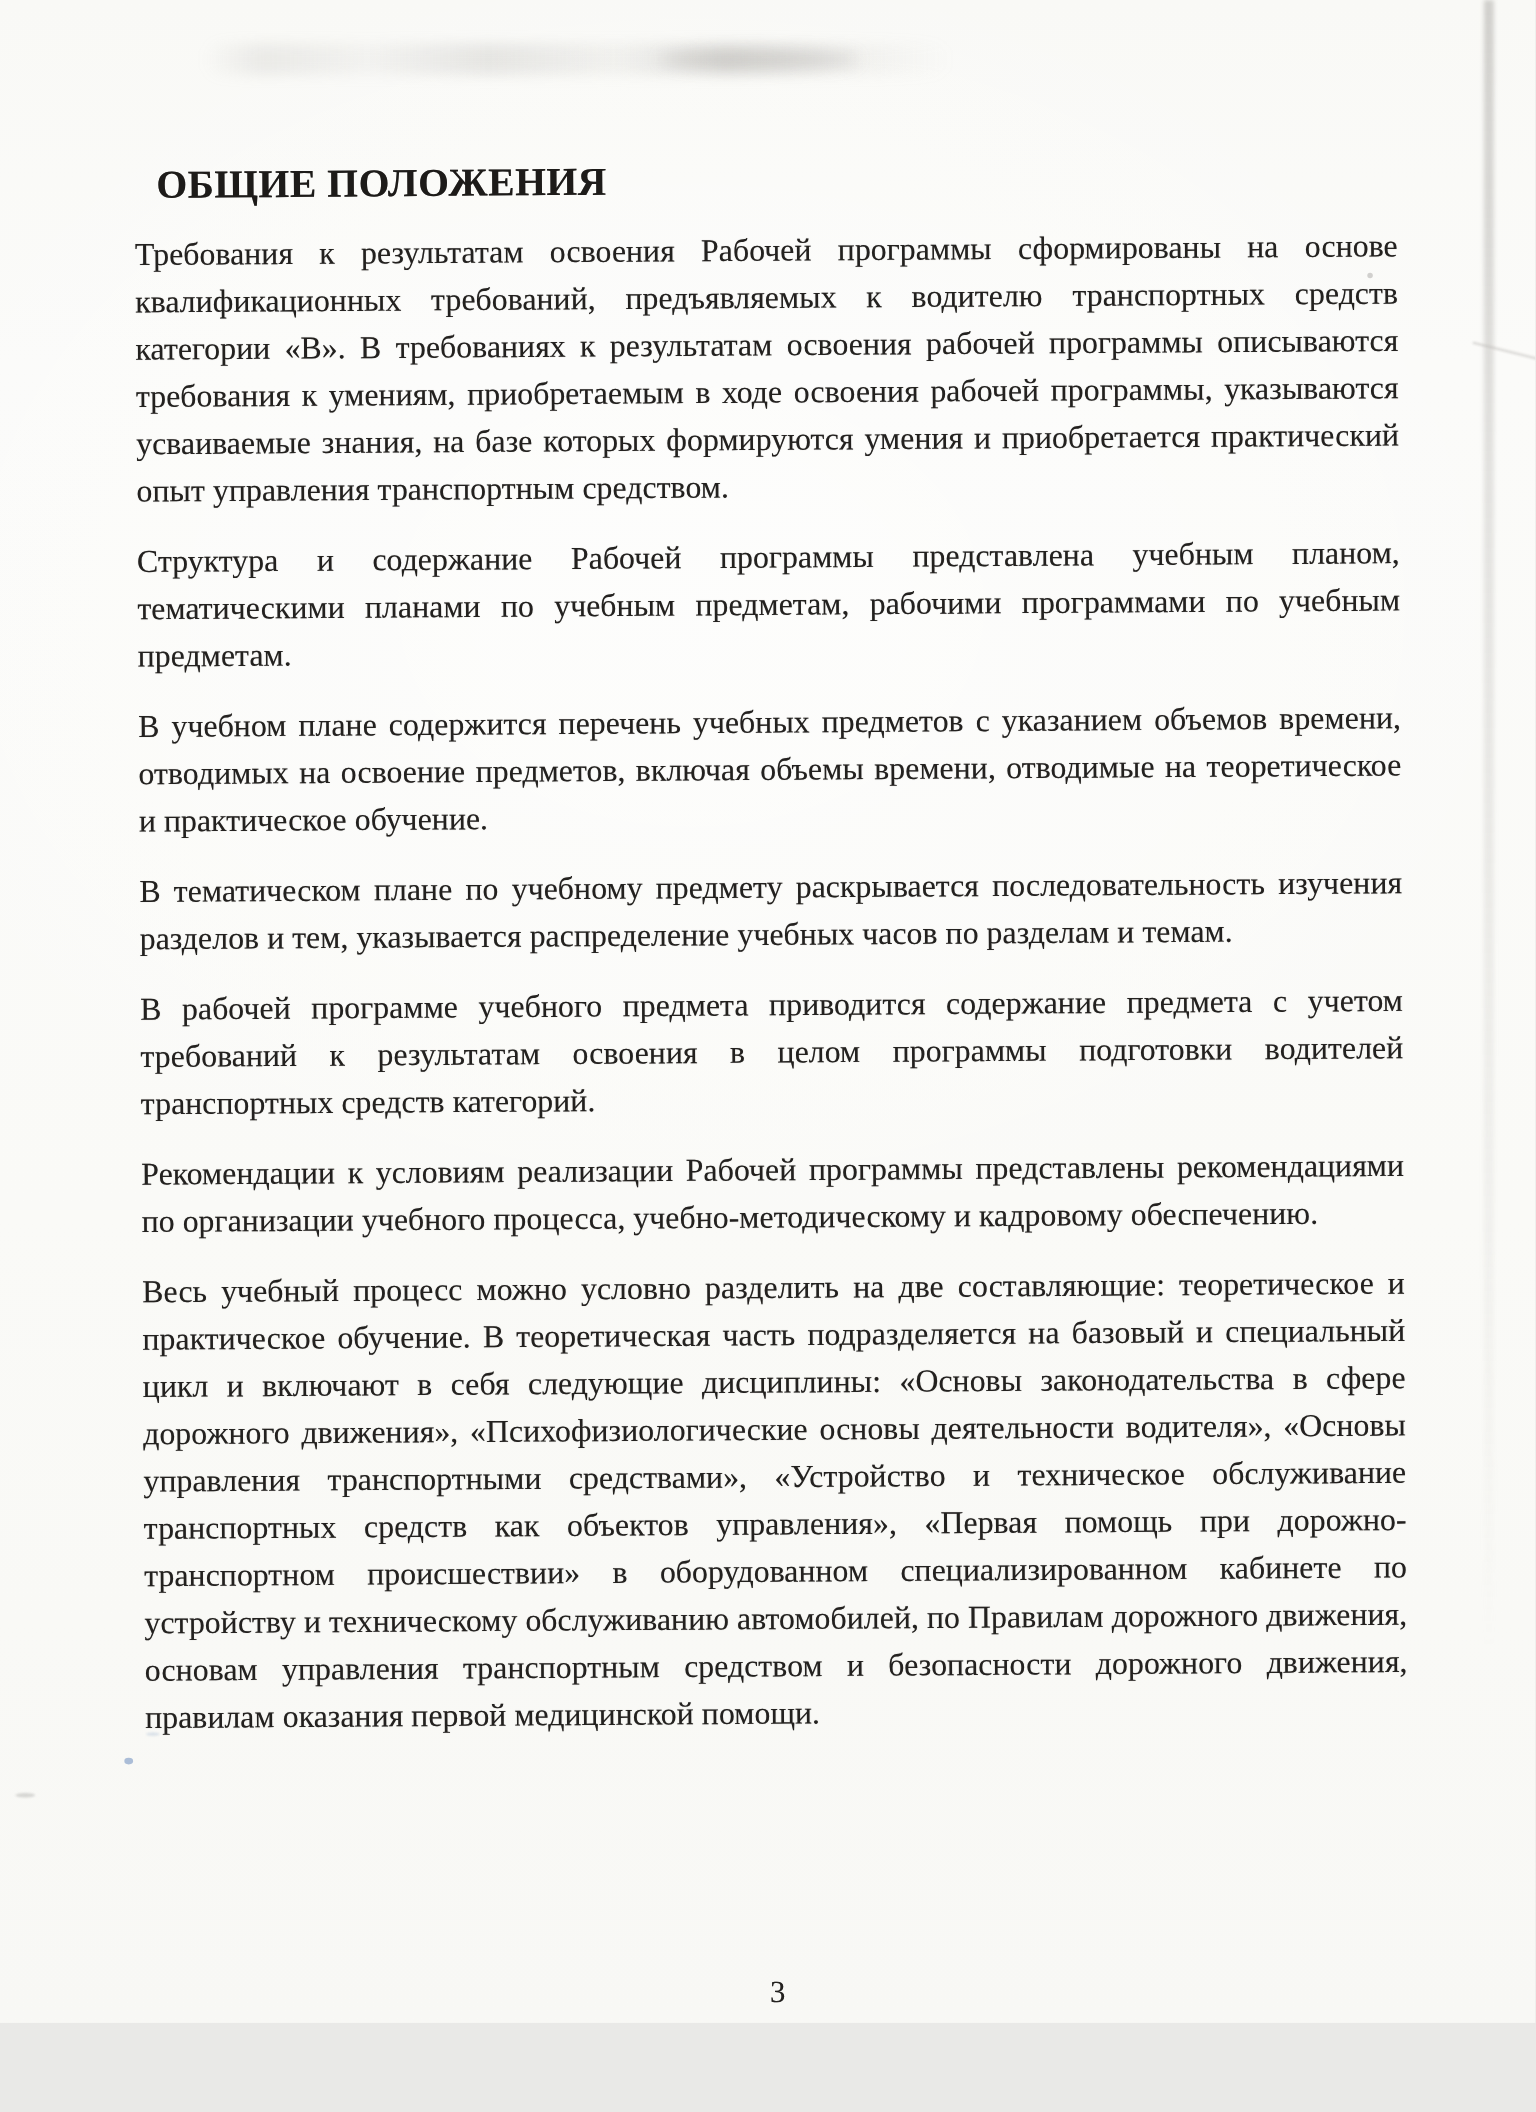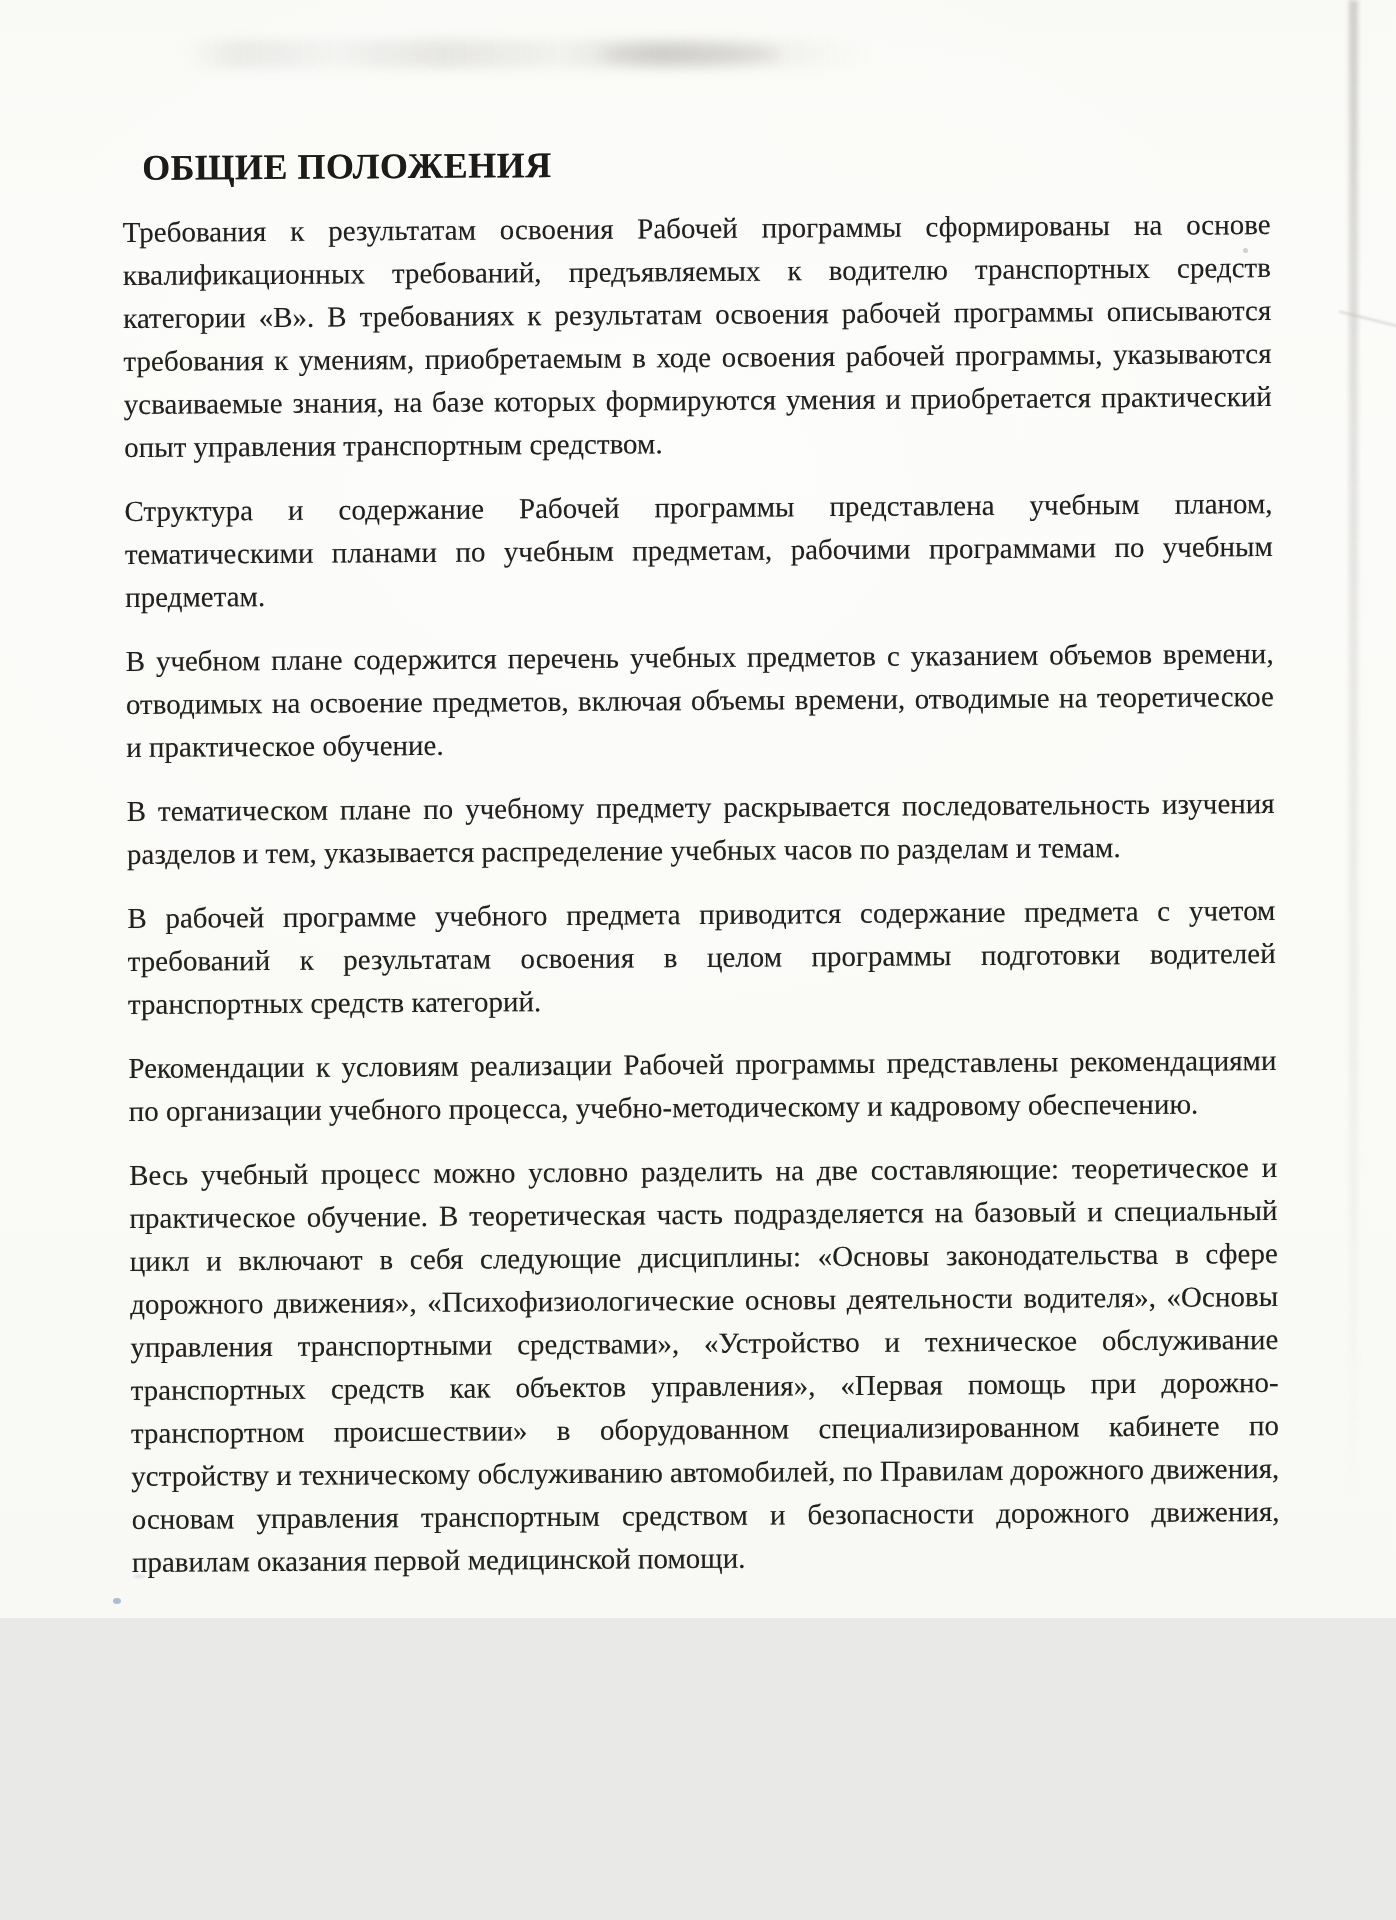--- a/index.html
+++ b/index.html
@@ -3,21 +3,21 @@
 <meta charset="utf-8">
 <style>
   html, body {
     margin: 0;
     padding: 0;
     background: #e9e9e7;
   }
   .paper {
     position: relative;
     width: 1396px;
-    height: 1618px;
+    height: 1839px;
     margin: 0;
     background:
       radial-gradient(ellipse 1200px 900px at 45% 30%, rgba(255,255,255,0.55), rgba(255,255,255,0) 70%),
       linear-gradient(180deg, #f9f9f6 0%, #fbfbf9 18%, #fafaf7 60%, #f8f8f5 100%);
     overflow: hidden;
     font-family: "Liberation Serif", "DejaVu Serif", serif;
     color: #211f1d;
   }
 
   

